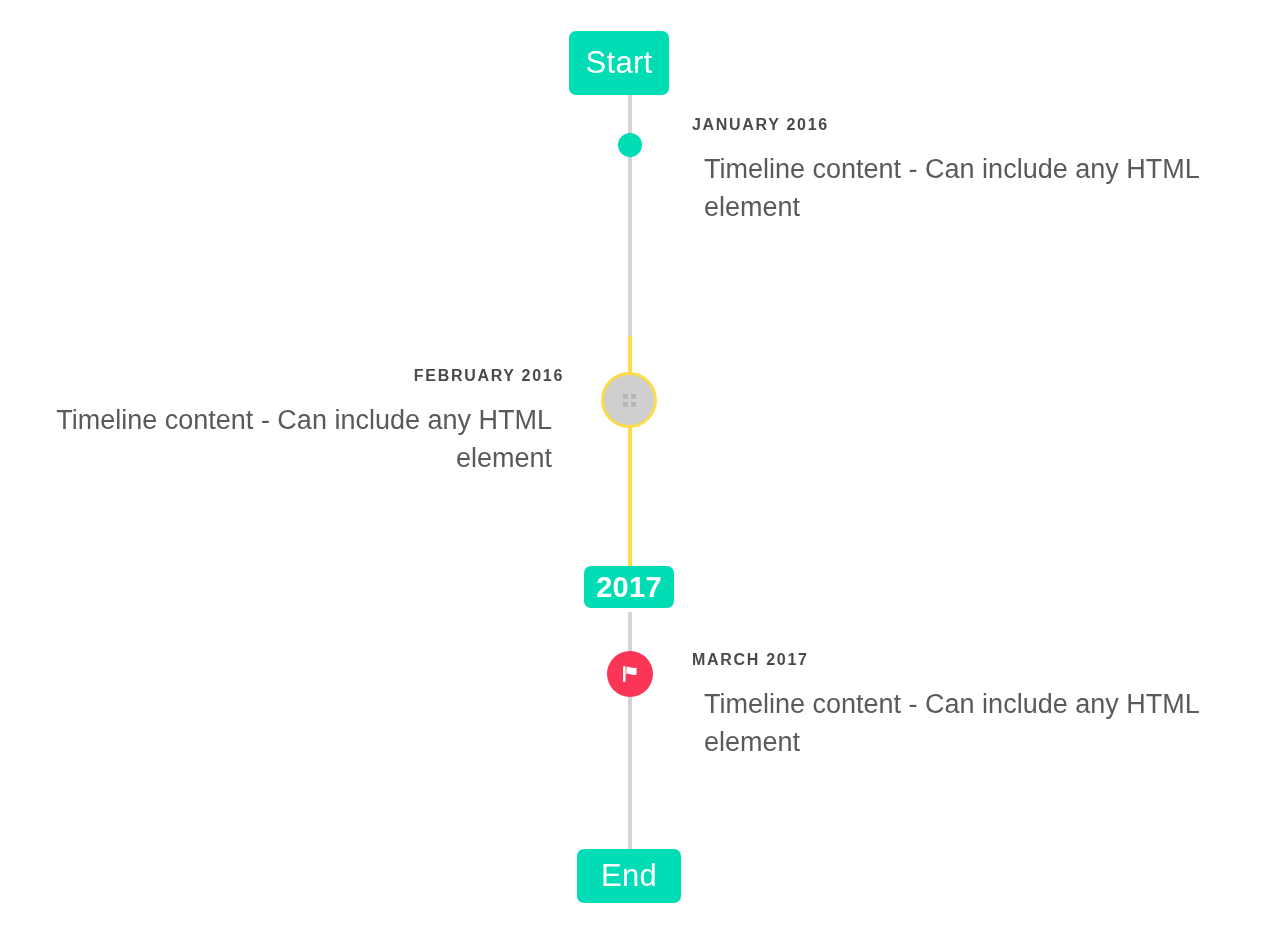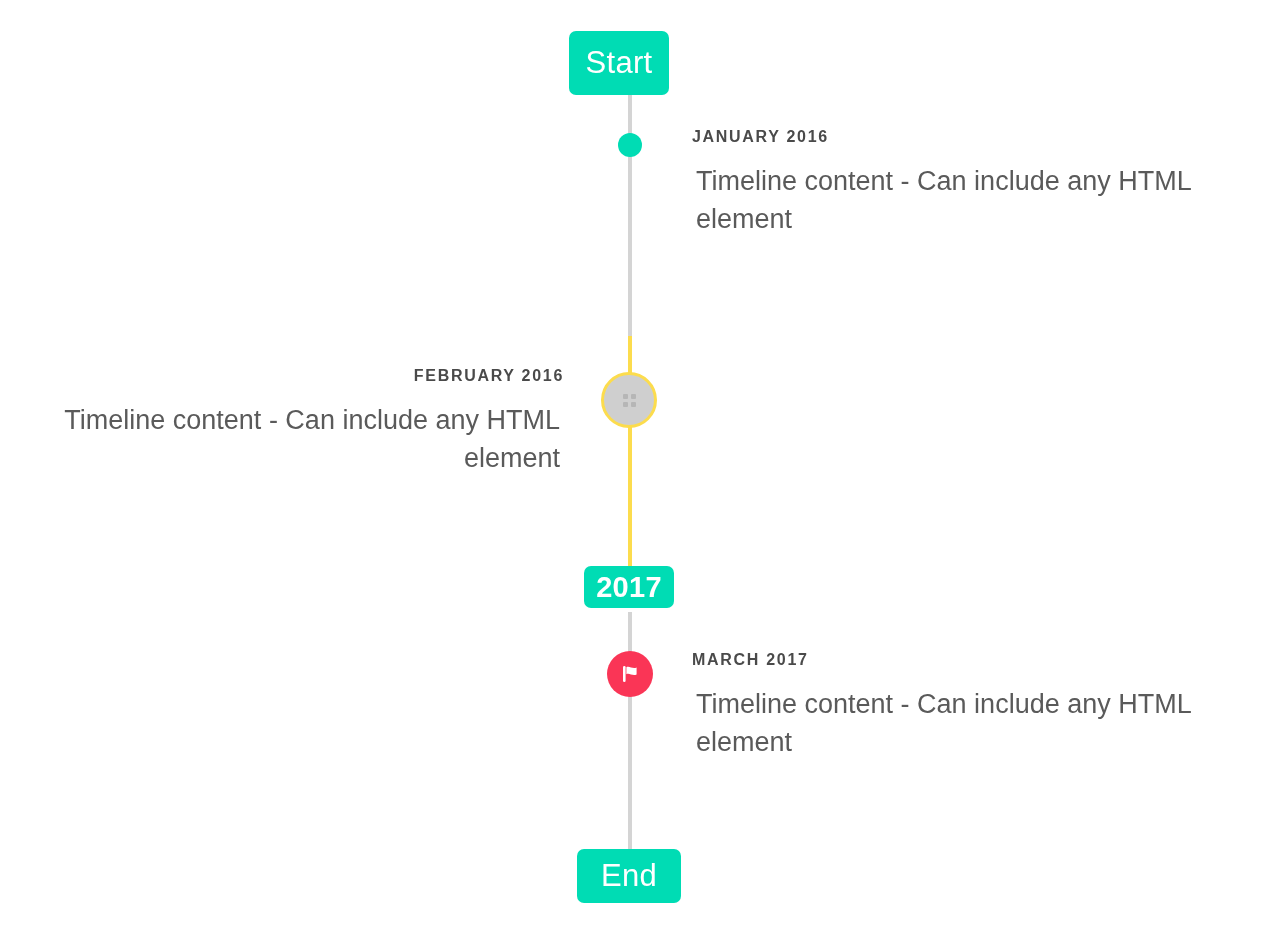--- a/index.html
+++ b/index.html
@@ -115,24 +115,24 @@
     font-weight: 700;
     letter-spacing: 1.7px;
     margin: 0 0 16px 0;
     line-height: 1.1;
   }
   .entry-body {
     color: #5a5a5a;
     font-size: 27px;
     font-weight: 400;
     line-height: 1.42;
-    margin: 4px;
+    margin: 12px;
   }
 
-  #entry-jan { top: 128px; }
+  #entry-jan { top: 116px; }
   #entry-feb { top: 367px; }
   #entry-mar { top: 651px; }
 </style>
 </head>
 <body>
 
 <div id="timeline-root">
 
   <div class="axis-seg axis-gray" id="axis-top"></div>
   <div class="axis-seg axis-yellow" id="axis-mid"></div>

